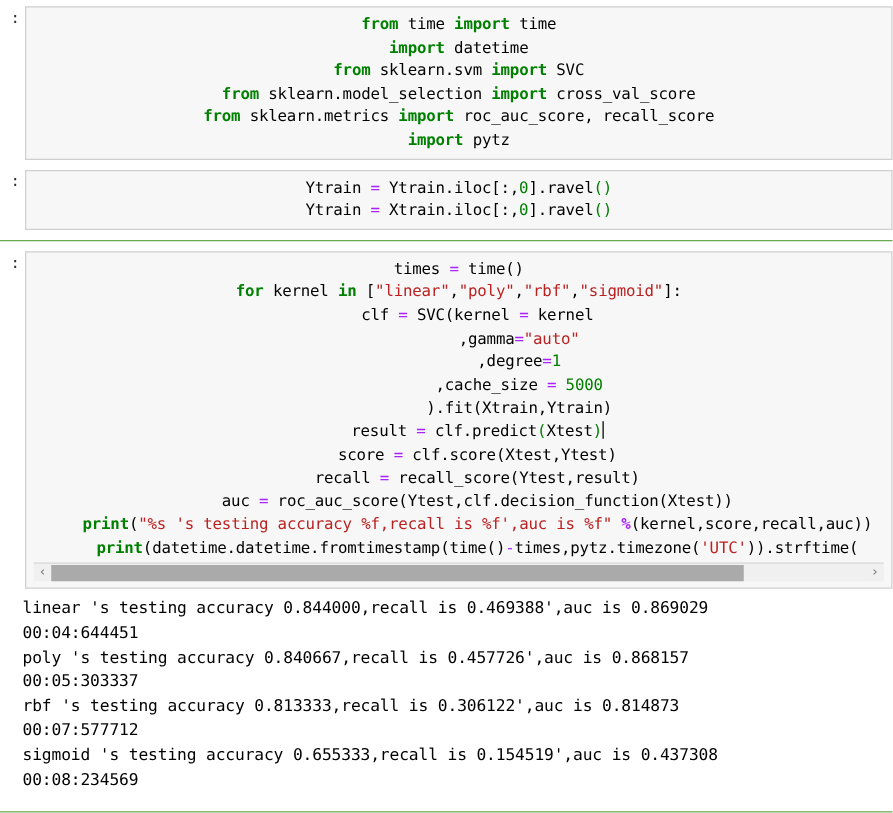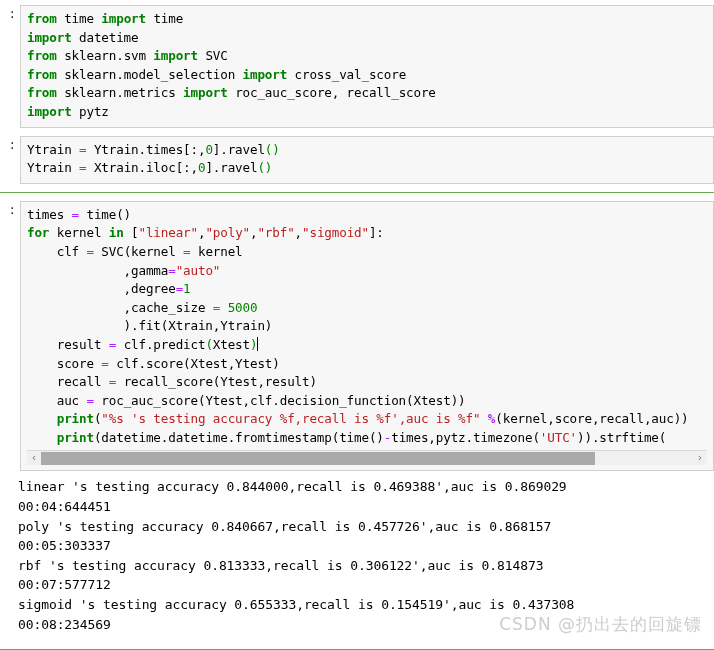--- a/index.html
+++ b/index.html
@@ -49,21 +49,21 @@
     position: relative;
   }
   .code {
     font-family: "DejaVu Sans Mono", "Liberation Mono", monospace;
     font-size: 12.6px;
     line-height: 18.6px;
     white-space: pre;
     color: #000000;
     letter-spacing: -0.15px;
   }
-  .code .ln { display: block; height: 18.6px; }
+  .code .ln { display: block; height: 18.6px; text-align: center; }
 
   
   .kw  { color: #008000; font-weight: bold; }
   .str { color: #ba2121; }
   .num { color: #008000; }
   .op  { color: #aa22ff; }
   .prn { color: #008000; }
   .pct { color: #aa22ff; font-weight: bold; }
 
   
@@ -164,21 +164,21 @@
     <div class="cell-body">
       <div class="code"><span class="ln"><span class="kw">from </span><span>time </span><span class="kw">import </span><span>time</span></span><span class="ln"><span class="kw">import </span><span>datetime</span></span><span class="ln"><span class="kw">from </span><span>sklearn.svm </span><span class="kw">import </span><span>SVC</span></span><span class="ln"><span class="kw">from </span><span>sklearn.model_selection </span><span class="kw">import </span><span>cross_val_score</span></span><span class="ln"><span class="kw">from </span><span>sklearn.metrics </span><span class="kw">import </span><span>roc_auc_score, recall_score</span></span><span class="ln"><span class="kw">import </span><span>pytz</span></span></div>
     </div>
   </div>
 
   <div class="spacer-sm"></div>
 
   <div class="cell">
     <div class="cell-gutter">:</div>
     <div class="cell-body">
-      <div class="code"><span class="ln"><span>Ytrain </span><span class="op">=</span><span> Ytrain.times[:,</span><span class="num">0</span><span>].ravel</span><span class="prn">()</span></span><span class="ln"><span>Ytrain </span><span class="op">=</span><span> Xtrain.iloc[:,</span><span class="num">0</span><span>].ravel</span><span class="prn">()</span></span></div>
+      <div class="code"><span class="ln"><span>Ytrain </span><span class="op">=</span><span> Ytrain.iloc[:,</span><span class="num">0</span><span>].ravel</span><span class="prn">()</span></span><span class="ln"><span>Ytrain </span><span class="op">=</span><span> Xtrain.iloc[:,</span><span class="num">0</span><span>].ravel</span><span class="prn">()</span></span></div>
     </div>
   </div>
 
   <div class="spacer-sm"></div>
   <div class="sep"></div>
   <div class="spacer-sm"></div>
 
   <div class="cell">
     <div class="cell-gutter">:</div>
     <div class="cell-body">
@@ -188,16 +188,15 @@
         <div class="track">
           <div class="thumb"></div>
         </div>
         <div class="arrow">›</div>
       </div>
     </div>
   </div>
 
   <div class="output"><span class="oline">linear 's testing accuracy 0.844000,recall is 0.469388',auc is 0.869029</span><span class="oline">00:04:644451</span><span class="oline">poly 's testing accuracy 0.840667,recall is 0.457726',auc is 0.868157</span><span class="oline">00:05:303337</span><span class="oline">rbf 's testing accuracy 0.813333,recall is 0.306122',auc is 0.814873</span><span class="oline">00:07:577712</span><span class="oline">sigmoid 's testing accuracy 0.655333,recall is 0.154519',auc is 0.437308</span><span class="oline">00:08:234569</span></div>
 
-  <div class="watermark">CSDN @扔出去的回旋镖</div>
   <div class="bottom-rule"></div>
 
 </div>
 
 </body></html>

